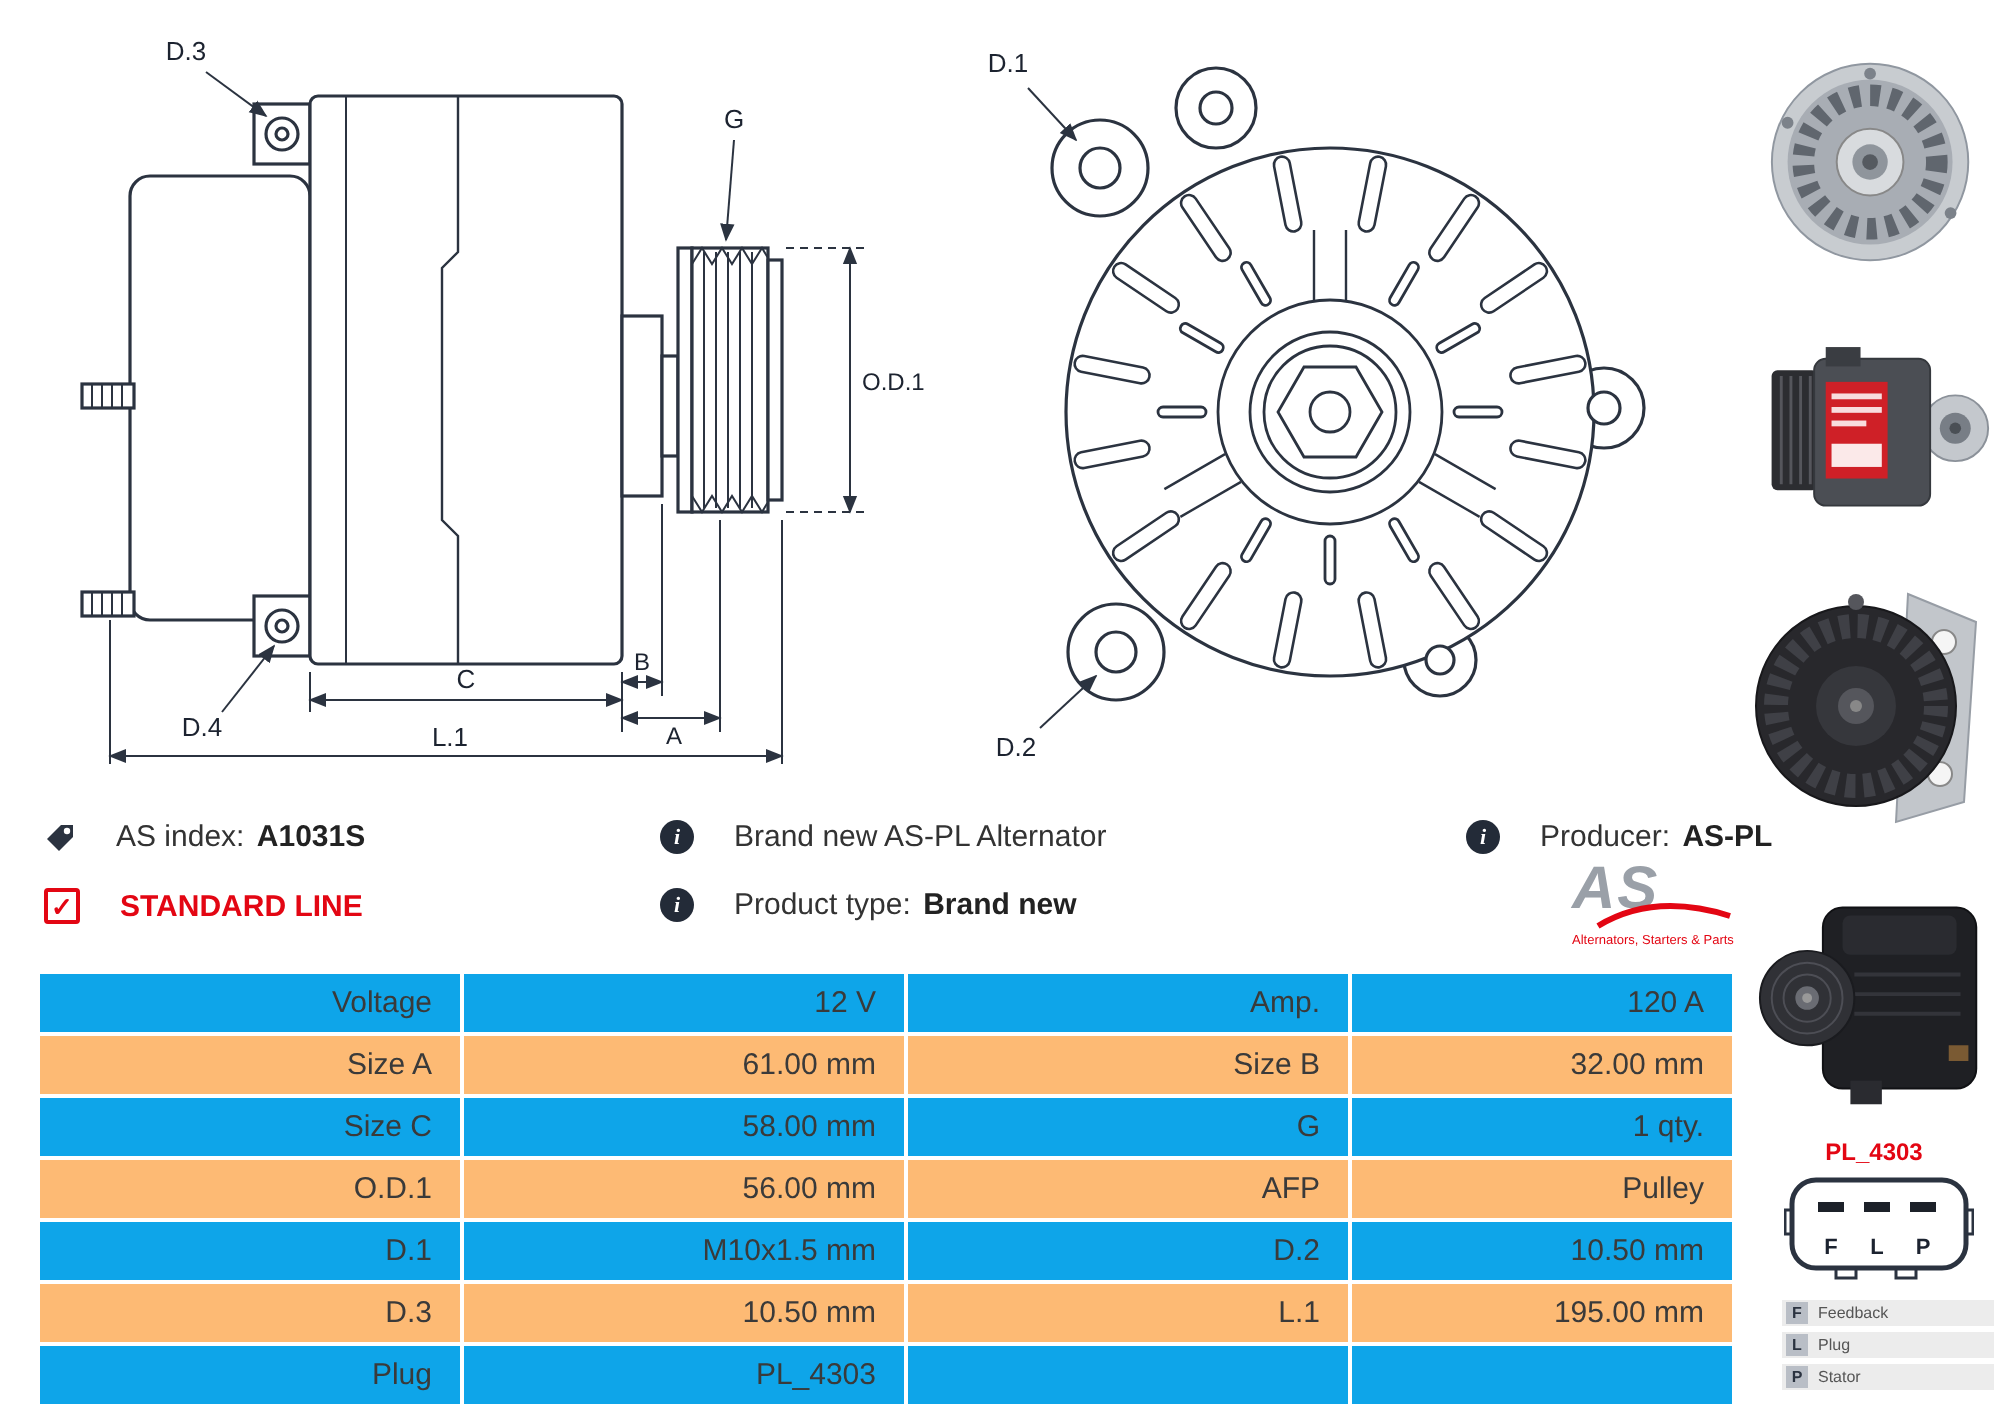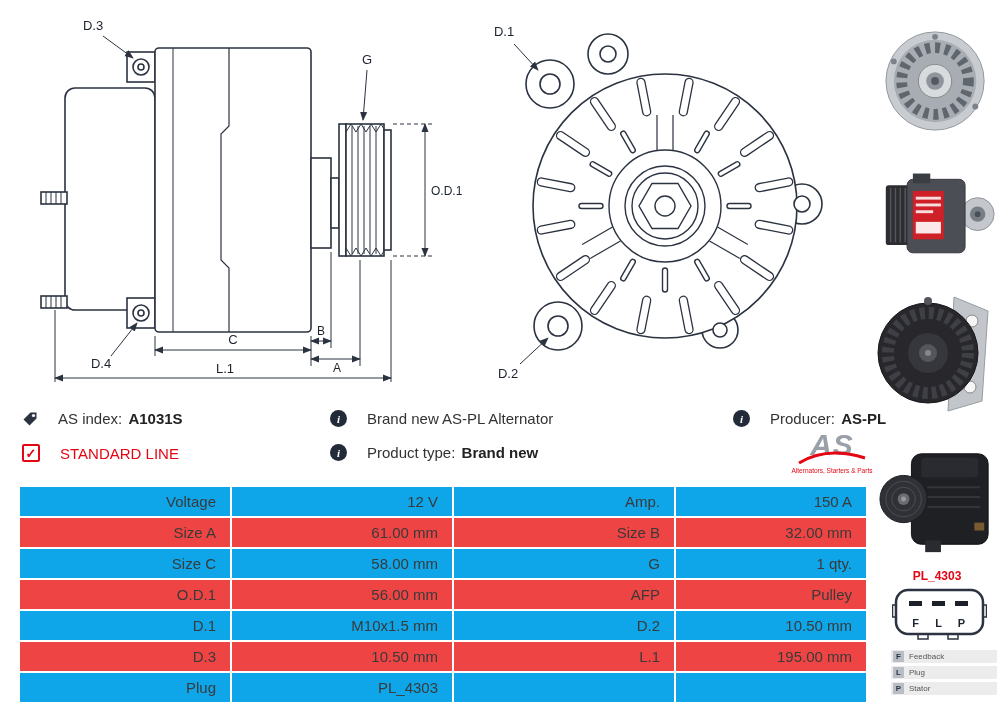--- a/index.html
+++ b/index.html
@@ -26,36 +26,36 @@
   
   .info-item{position:absolute;display:flex;align-items:center;gap:20px;font-size:15px;color:#333;}
   .info-item b{margin-left:2px;color:#222;}
   .info-ic{width:17px;height:17px;border-radius:50%;background:#232b38;color:#fff;
            font-size:11px;font-weight:bold;font-style:italic;
            font-family:"Liberation Serif",serif;
            display:inline-flex;align-items:center;justify-content:center;flex:0 0 auto;}
   .check-ic{width:14px;height:14px;border:2px solid #e30613;border-radius:2px;color:#e30613;
             font-size:13px;font-weight:bold;line-height:1;
             display:inline-flex;align-items:center;justify-content:center;flex:0 0 auto;}
-  .standard{color:#e30613;font-weight:normal;}
-
-  
-  .as-logo{position:absolute;left:786px;top:432px;width:92px;text-align:center;}
+  .standard{color:#e30613;font-weight:bold;}
+
+  
+  .as-logo{position:absolute;left:786px;top:432px;width:92px;}
   .as-logo-text{font-style:italic;font-weight:bold;font-size:30px;line-height:26px;
                 color:#9aa0a8;letter-spacing:1px;}
   .as-logo-swoosh{display:block;margin:-8px auto 0;}
   .as-logo-tagline{font-size:6.5px;color:#e30613;margin-top:1px;}
 
   
   .spec-table{position:absolute;left:20px;top:487px;display:grid;
               grid-template-columns:210px 220px 220px 190px;gap:2px;}
   .cell{height:29px;display:flex;align-items:center;justify-content:flex-end;
         padding-right:14px;font-size:15px;color:#3a3a3a;box-sizing:border-box;}
   .rA{background:#0ea5e9;}
-  .rB{background:#ef4444;}
+  .rB{background:#fdba74;}
 </style>
 </head>
 <body>
 
 <div class="canvas">
 
   <svg class="side-svg" width="450" height="385" viewBox="0 0 450 385">
     <defs>
       <marker id="ar" viewBox="0 0 10 10" markerWidth="9" markerHeight="9" refX="9" refY="5" orient="auto-start-reverse">
         <path d="M0,1 L10,5 L0,9 Z" fill="#2b3340"></path>
@@ -298,21 +298,21 @@
     <svg class="as-logo-swoosh" width="70" height="16" viewBox="0 0 70 16">
       <path d="M2,13 Q30,-4 68,8" stroke="#e30613" stroke-width="3" fill="none"></path>
     </svg>
     <div class="as-logo-tagline">Alternators, Starters &amp; Parts</div>
   </div>
 
   <div class="spec-table">
     <div class="cell rA">Voltage</div>
     <div class="cell rA">12 V</div>
     <div class="cell rA">Amp.</div>
-    <div class="cell rA">150 A</div>
+    <div class="cell rA">120 A</div>
 
     <div class="cell rB">Size A</div>
     <div class="cell rB">61.00 mm</div>
     <div class="cell rB">Size B</div>
     <div class="cell rB">32.00 mm</div>
 
     <div class="cell rA">Size C</div>
     <div class="cell rA">58.00 mm</div>
     <div class="cell rA">G</div>
     <div class="cell rA">1 qty.</div>

